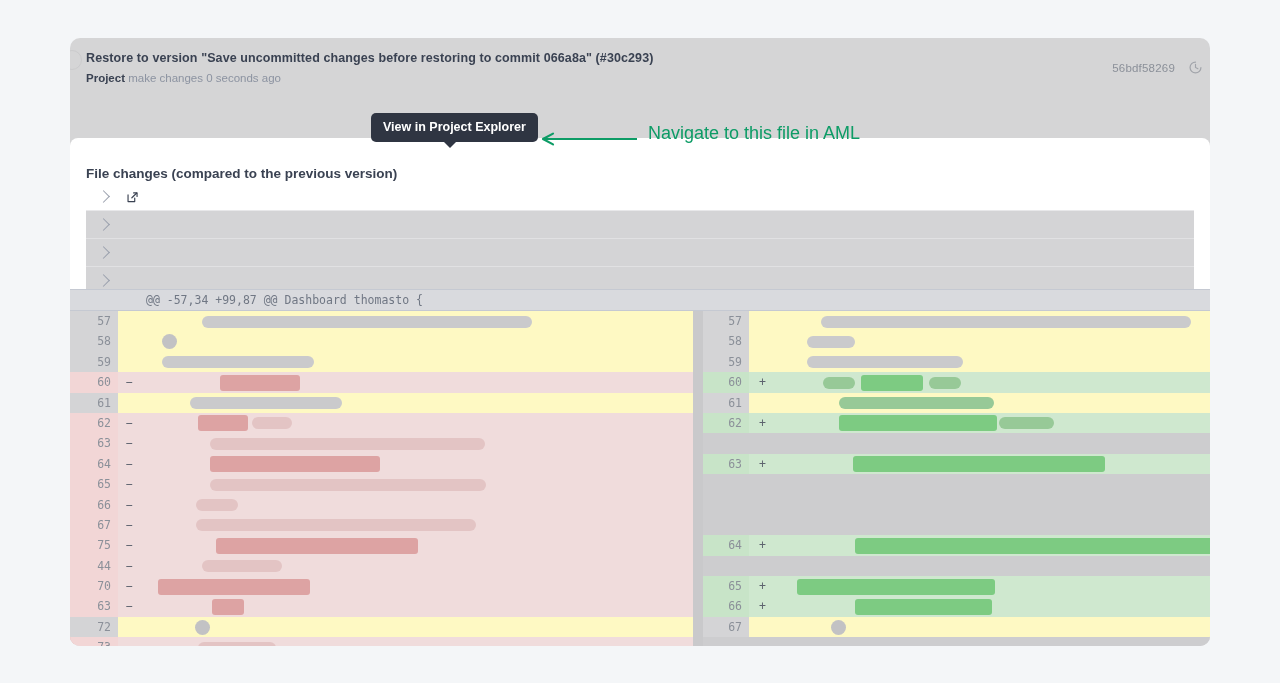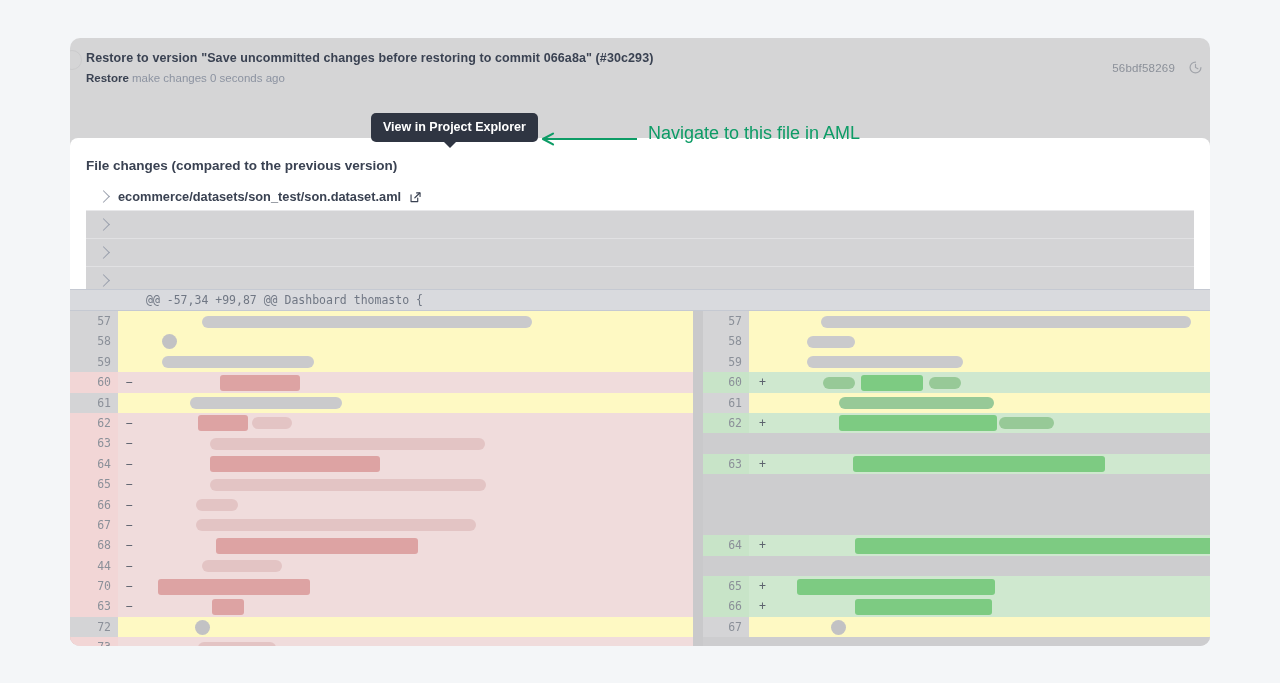--- a/index.html
+++ b/index.html
@@ -91,21 +91,21 @@
     height: 508px;
     background: #ffffff;
     border-top-left-radius: 8px;
     border-top-right-radius: 8px;
     overflow: hidden;
   }
 
   .changes-title {
     position: absolute;
     left: 16px;
-    top: 20px;
+    top: 28px;
     font-size: 13.5px;
     font-weight: bold;
     color: #3a4252;
     white-space: nowrap;
   }
 
   
   .file-list {
     position: absolute;
     left: 16px;
@@ -304,21 +304,21 @@
 <div id="root">
 
   <div class="version-card">
 
     <div class="card-header">
       <div class="avatar-stub"></div>
 
       <div class="header-title">Restore to version "Save uncommitted changes before restoring to commit 066a8a" (#30c293)</div>
 
       <div class="header-sub">
-        <span class="author">Restore</span><span> make changes 0 seconds ago</span>
+        <span class="author">Project</span><span> make changes 0 seconds ago</span>
       </div>
 
       <div class="header-right">
         <span class="commit-hash">56bdf58269</span>
         <span class="restore-icon">
           <svg viewBox="0 0 16 16" width="15" height="15">
             <path d="M8 2.2a5.8 5.8 0 1 0 5.8 5.8" fill="none" stroke="#6f757f" stroke-width="1.3" stroke-linecap="round"></path>
             <path d="M8 4.6 L8 8 L10.6 9.4" fill="none" stroke="#6f757f" stroke-width="1.2" stroke-linecap="round"></path>
           </svg>
         </span>
@@ -326,21 +326,20 @@
     </div>
 
     <div class="changes-panel">
 
       <div class="changes-title">File changes (compared to the previous version)</div>
 
       <div class="file-list">
 
         <div class="file-row">
           <span class="chev"></span>
-          <span class="file-path">ecommerce/datasets/son_test/son.dataset.aml</span>
           <span class="ext-link-icon">
             <svg viewBox="0 0 14 14" width="13" height="13">
               <path d="M2.2 4.2 v7.2 h7.2 V7.6" fill="none" stroke="#3a4252" stroke-width="1.25" stroke-linecap="round" stroke-linejoin="round"></path>
               <path d="M6.3 7.3 L11.6 2.2" fill="none" stroke="#3a4252" stroke-width="1.25" stroke-linecap="round"></path>
               <path d="M8.2 2.1 h3.7 v3.7" fill="none" stroke="#3a4252" stroke-width="1.25" stroke-linecap="round" stroke-linejoin="round"></path>
             </svg>
           </span>
         </div>
 
         <div class="file-row" style="background:#d4d4d6;border-bottom:1px solid #e1e1e3;">
@@ -552,21 +551,21 @@
     <div class="pane-gap"></div>
     <div class="pane right none">
       <div class="gutter gut-non"></div>
       <div class="sign"></div>
       <div class="code-area"></div>
     </div>
   </div>
   <div class="diff-row">
     <div class="pane left del">
       <span class="left-edge" style="background:#e8baba"></span>
-      <div class="gutter gut-del">68</div>
+      <div class="gutter gut-del">75</div>
       <div class="sign">−</div>
       <div class="code-area">
                   <span class="bar b-pink-dk tall" style="left:76px;width:202px"></span>
                 </div>
     </div>
     <div class="pane-gap"></div>
     <div class="pane right add">
       <div class="gutter gut-add">64</div>
       <div class="sign">+</div>
       <div class="code-area">

